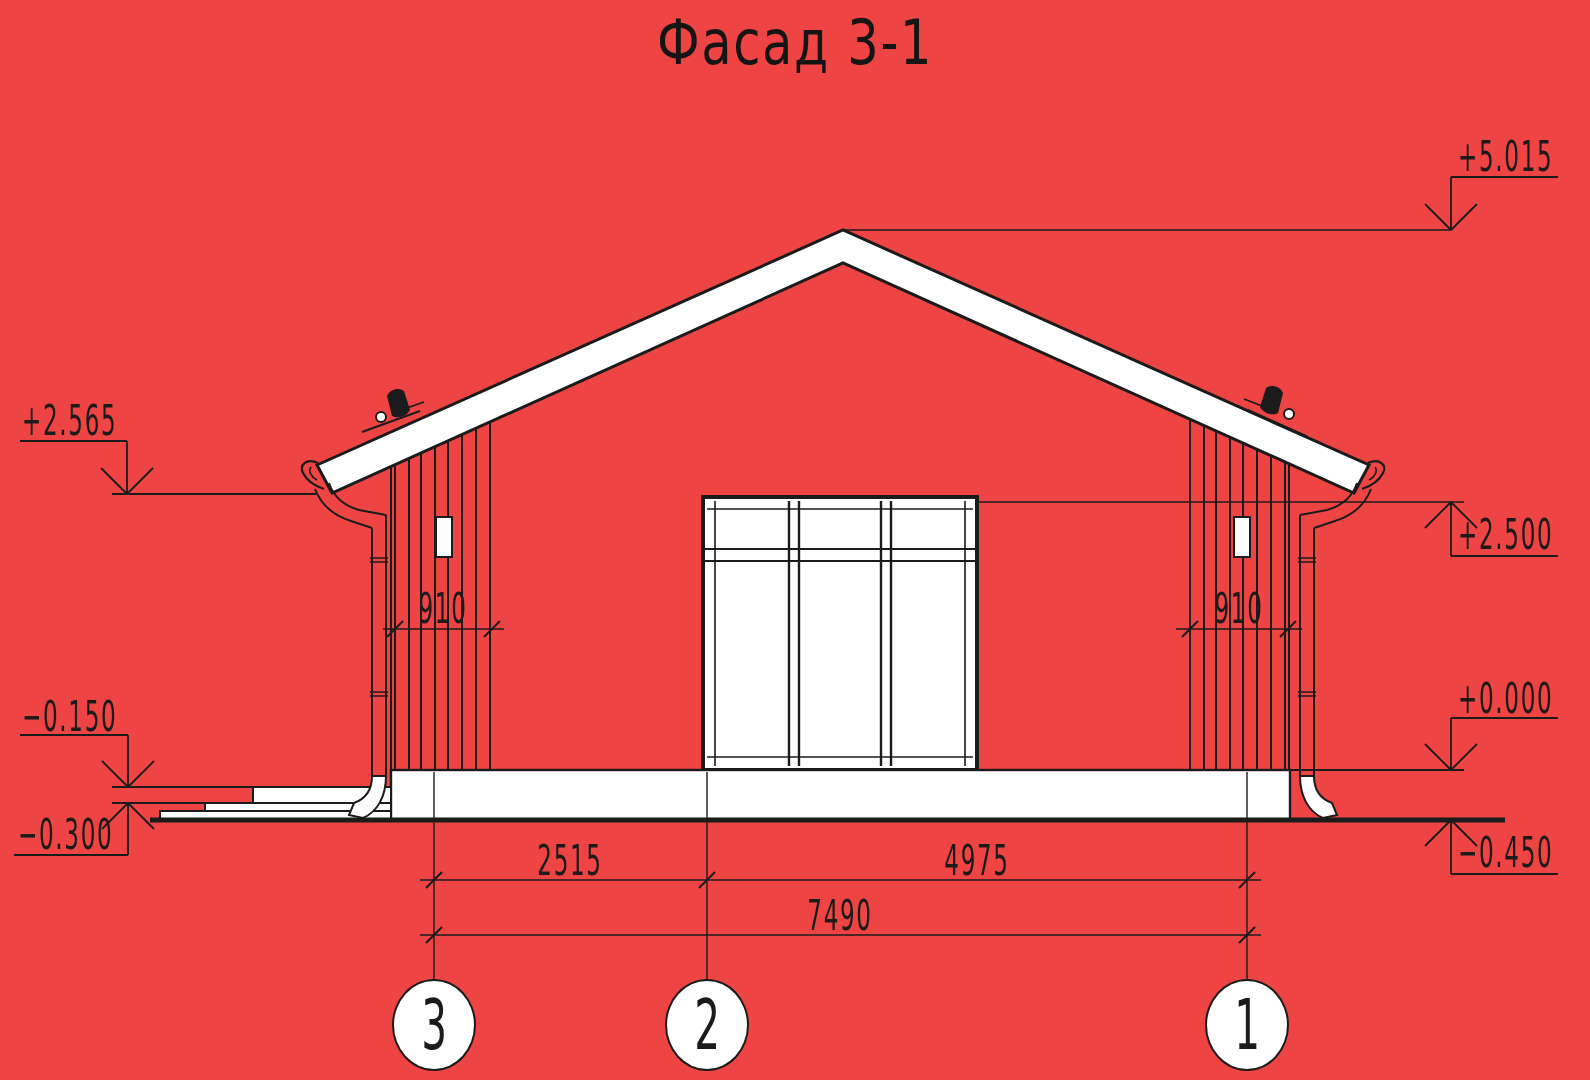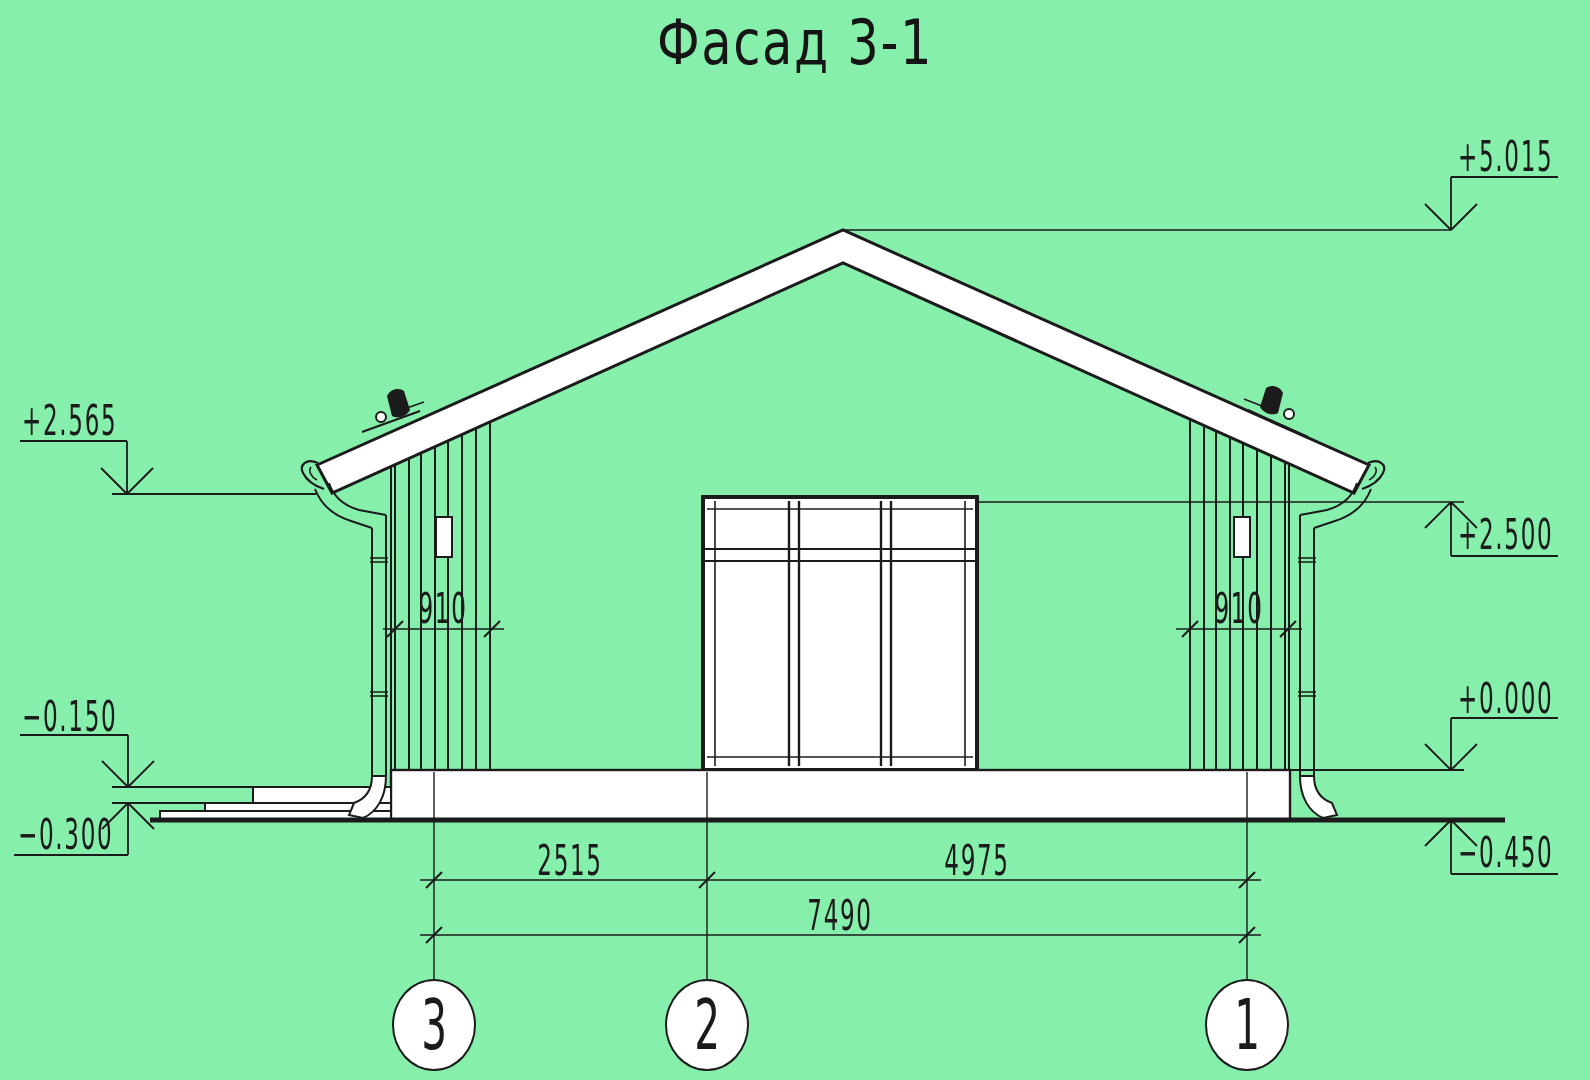--- a/index.html
+++ b/index.html
@@ -1,17 +1,17 @@
 <!DOCTYPE html>
 <html><head>
 <meta charset="utf-8">
 <style>
   html,body{margin:0;padding:0;background:#e8e8e8;}
   #canvas{
-    position:relative;width:1590px;height:1080px;background:#86efac;
+    position:relative;width:1590px;height:1080px;background:#ef4444;
     font-family:"DejaVu Sans",sans-serif;color:#1b1b1b;overflow:hidden;
     margin:0 auto;
   }
   #linework{position:absolute;left:0;top:0;width:1590px;height:1080px;}
   .lbl{
     position:absolute;white-space:nowrap;font-size:42px;line-height:42px;
     letter-spacing:3px;transform:scaleX(0.55);transform-origin:0 0;color:#1b1b1b;
   }
   .lbl.center{text-align:center;width:160px;transform-origin:50% 0;}
   .title{

